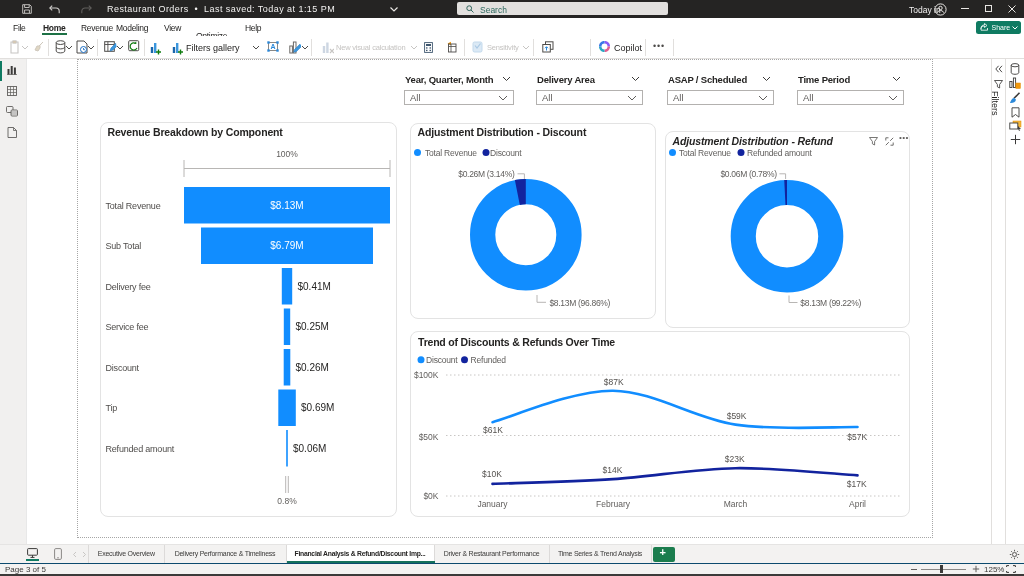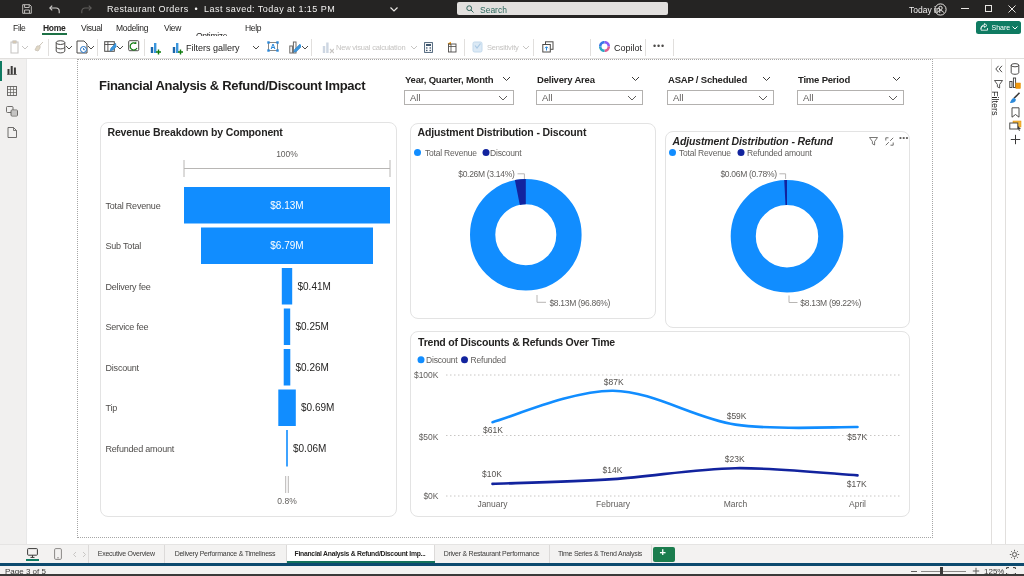--- a/index.html
+++ b/index.html
@@ -62,21 +62,21 @@
     <div class="abs" style="left:985px;top:5px;width:7px;height:7px;border:1px solid #e8e6e3;"></div>
     <svg class="abs" style="left:1008px;top:5px;" width="8" height="8" viewBox="0 0 8 8">
         <path d="M0.5 0.5 L7.5 7.5 M7.5 0.5 L0.5 7.5" stroke="#e8e6e3" stroke-width="1"></path>
       </svg>
   </div>
 
   <div class="abs" id="menubar" style="left:0;top:18px;width:1024px;height:18px;background:#fff;">
     <div class="abs" style="left:13px;top:4.5px;font-size:8.5px;letter-spacing:-0.3px;color:#252423;">File</div>
     <div class="abs" style="left:43px;top:4.5px;font-size:8.5px;letter-spacing:-0.3px;color:#252423;font-weight:bold;">Home</div>
     <div class="abs" style="left:41.5px;top:15px;width:25px;height:2px;background:#1d7145;"></div>
-    <div class="abs" style="left:81px;top:4.5px;font-size:8.5px;letter-spacing:-0.3px;color:#252423;">Visual</div>
+    <div class="abs" style="left:81px;top:4.5px;font-size:8.5px;letter-spacing:-0.3px;color:#252423;">Revenue</div>
     <div class="abs" style="left:116px;top:4.5px;font-size:8.5px;letter-spacing:-0.3px;color:#252423;">Modeling</div>
     <div class="abs" style="left:164px;top:4.5px;font-size:8.5px;letter-spacing:-0.3px;color:#252423;">View</div>
     <div class="abs" style="left:196px;top:4.5px;font-size:8.5px;letter-spacing:-0.3px;color:#252423;margin-top:8px;">Optimize</div>
     <div class="abs" style="left:245px;top:4.5px;font-size:8.5px;letter-spacing:-0.3px;color:#252423;">Help</div>
 
     <div class="abs" style="left:976px;top:2.5px;width:45px;height:13px;background:#0f7b62;border-radius:2.5px;"></div>
     <svg class="abs" style="left:980px;top:5px;" width="9" height="8" viewBox="0 0 9 8">
       <path d="M4.5 0.5 L7 2.5 L4.5 4.5 V3 C2.5 3 1.5 4 1 5.5 C1 3.5 2 1.8 4.5 2 Z" fill="none" stroke="#fff" stroke-width="0.8"></path>
       <path d="M1 5 v2.2 h6.5 v-2.2" fill="none" stroke="#fff" stroke-width="0.8"></path>
     </svg>
@@ -296,21 +296,20 @@
     </svg>
 
     <svg class="abs" style="left:26px;top:75px;" width="11" height="11" viewBox="0 0 11 11">
       <path d="M5.5 0.8 V10.2 M0.8 5.5 H10.2" stroke="#3b3a39" stroke-width="1"></path>
     </svg>
   </div>
 
   <div class="abs" style="left:77px;top:59px;width:856px;height:479px;border:1px dotted #a6a6a6;background:#fff;"></div>
   <div class="abs" id="canvas" style="left:0;top:0;width:1024px;height:576px;">
 
-    <div class="abs" style="left:99px;top:78px;font-size:13px;font-weight:bold;color:#1d1c1b;letter-spacing:-0.3px;">Financial Analysis &amp; Refund/Discount Impact</div>
 
     <div class="abs slicer" style="left:404px;top:72px;width:110px;">
       <div class="slab">Year, Quarter, Month</div>
       <svg class="schev" width="9" height="6" viewBox="0 0 9 6">
           <path d="M1 1 L4.5 4.5 L8 1" fill="none" stroke="#3b3a39" stroke-width="1"></path>
         </svg>
       <div class="sbox">
           <span>All</span>
           <svg width="10" height="6" viewBox="0 0 10 6">
             <path d="M1 1 L5 5 L9 1" fill="none" stroke="#605e5c" stroke-width="1"></path>
@@ -502,21 +501,21 @@
     <div class="tab" style="left:549.5px;width:102px;">Time Series &amp; Trend Analysis</div>
 
     <div class="abs" style="left:652.5px;top:1.5px;width:22px;height:15px;background:#1b7d4e;border-radius:2px;"></div>
     <div class="abs" style="left:659.5px;top:1px;font-size:11px;color:#fff;font-weight:bold;">+</div>
 
     <svg class="abs" style="left:1009px;top:4px;" width="11" height="11" viewBox="0 0 11 11">
       <circle cx="5.5" cy="5.5" r="2" fill="none" stroke="#605e5c" stroke-width="1"></circle>
       <path d="M5.5 0.8 V2.4 M5.5 8.6 V10.2 M0.8 5.5 H2.4 M8.6 5.5 H10.2 M2.2 2.2 L3.3 3.3 M7.7 7.7 L8.8 8.8 M8.8 2.2 L7.7 3.3 M3.3 7.7 L2.2 8.8" stroke="#605e5c" stroke-width="1"></path>
     </svg>
   </div>
-  <div class="abs" id="statusbar" style="left:0;top:563px;width:1024px;height:11px;background:#f3f2f1;border-top:3px solid #0c4a6e;">
+  <div class="abs" id="statusbar" style="left:0;top:563px;width:1024px;height:11px;background:#f3f2f1;border-top:1px solid #0c4a6e;">
     <div class="abs" style="left:5px;top:1px;font-size:8px;color:#3b3a39;">Page 3 of 5</div>
     <div class="abs" style="left:911px;top:4.5px;width:6px;height:1px;background:#605e5c;"></div>
     <div class="abs" style="left:921px;top:4.5px;width:45px;height:1px;background:#8a8886;"></div>
     <div class="abs" style="left:940px;top:1px;width:2.5px;height:8px;background:#3b3a39;"></div>
     <svg class="abs" style="left:972px;top:1px;" width="8" height="8" viewBox="0 0 8 8">
         <path d="M4 0.8 V7.2 M0.8 4 H7.2" stroke="#605e5c" stroke-width="1"></path>
       </svg>
     <div class="abs" style="left:984px;top:0.5px;font-size:8px;color:#3b3a39;">125%</div>
     <svg class="abs" style="left:1006px;top:1px;" width="10" height="8" viewBox="0 0 10 8">
       <path d="M0.6 2 V0.6 H3 M7 0.6 H9.4 V2 M9.4 6 V7.4 H7 M3 7.4 H0.6 V6" fill="none" stroke="#3b3a39" stroke-width="1"></path>

